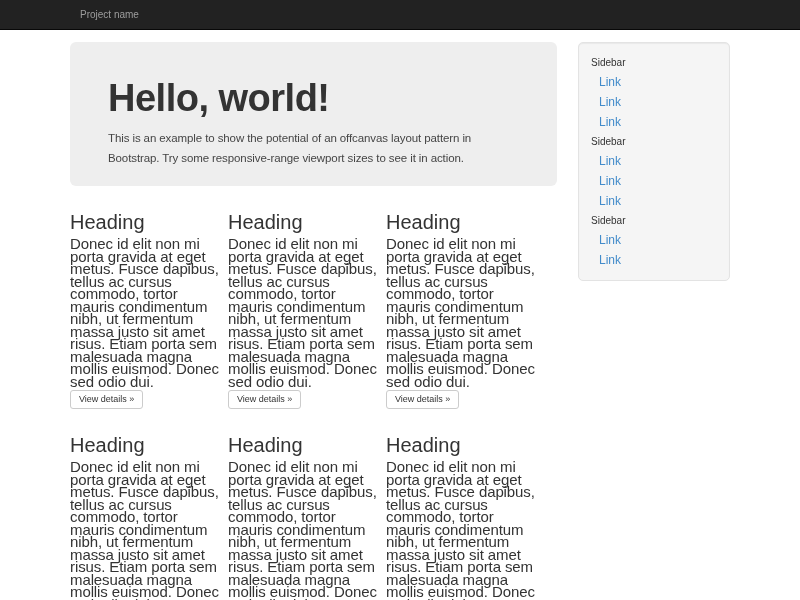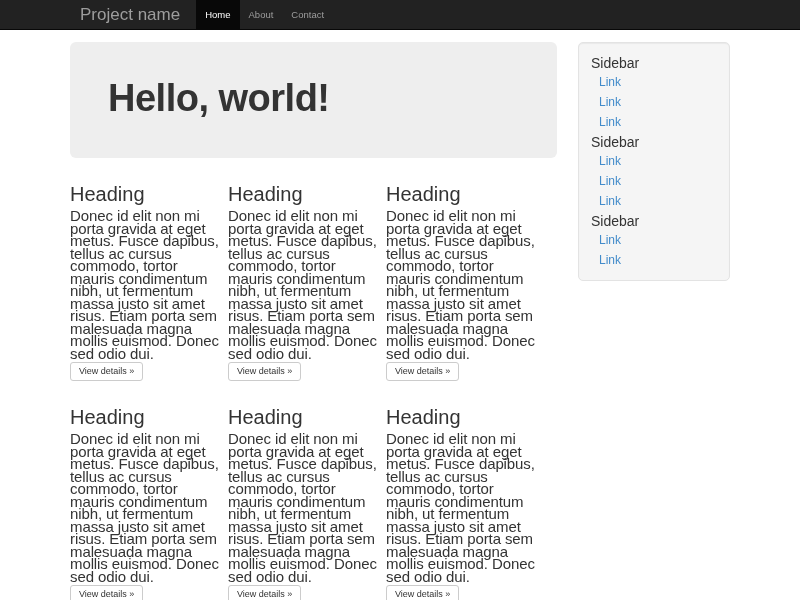--- a/index.html
+++ b/index.html
@@ -17,39 +17,39 @@
   .navbar {
     height: 30px;
     background: #222;
     border-bottom: 1px solid #080808;
   }
   .navbar-inner {
     width: 660px; margin: 0 auto;
     display: flex; align-items: stretch; height: 30px;
   }
   .brand {
-    color: #9d9d9d; font-size: 17px; line-height: 30px;
+    color: #9d9d9d; font-size: 10px; line-height: 30px;
     padding: 0 10px; text-decoration: none; cursor: pointer;
   }
   .nav-list { display: flex; margin-left: 6px; }
   .nav-item {
     color: #9d9d9d; font-size: 9.5px; line-height: 30px;
     padding: 0 9px; text-decoration: none; cursor: pointer;
   }
   .nav-item.active { background: #080808; color: #fff; }
 
   
   .row-offcanvas { display: flex; align-items: flex-start; }
   .main-col { width: 487px; }
   .sidebar-col { width: 152px; margin-left: 21px; }
 
   
   .jumbotron {
     margin-top: 12px;
-    height: 116px;
+    height: 144px;
     background: #eeeeee;
     border-radius: 6px;
     padding: 36px 38px 0 38px;
   }
   .jumbotron h1 {
     margin: 0; font-size: 38px; line-height: 40px;
     font-weight: bold; color: #333; letter-spacing: -0.5px;
   }
   .jumbotron p {
     margin: 10px 0 0 0;
@@ -61,21 +61,21 @@
   
   .well {
     margin-top: 12px;
     background: #f5f5f5;
     border: 1px solid #e3e3e3;
     border-radius: 5px;
     padding: 10px 12px;
     box-shadow: inset 0 1px 1px rgba(0,0,0,0.05);
   }
   .side-group-title {
-    font-size: 14px; color: #333;
+    font-size: 10px; color: #333;
     height: 19px; display: flex; align-items: center;
   }
   .side-link {
     font-size: 12px; color: #428bca;
     height: 20px; display: flex; align-items: center;
     padding-left: 8px; text-decoration: none; cursor: pointer;
   }
 
   
   .cards-row { display: flex; gap: 4px; }
@@ -112,35 +112,31 @@
     margin: 9px 0 0 0;
     font-size: 9px; color: #777;
   }
 </style>
 </head>
 <body>
 
 <nav class="navbar">
   <div class="navbar-inner">
     <a class="brand">Project name</a>
-    <div class="nav-list">
-      <a class="nav-item active">Home</a>
-      <a class="nav-item">About</a>
-      <a class="nav-item">Contact</a>
-    </div>
   </div>
 </nav>
 
 <div class="container">
   <div class="row-offcanvas">
 
     <div class="main-col">
 
       <div class="jumbotron">
         <h1>Hello, world!</h1>
+        <p>This is an example to show the potential of an offcanvas layout pattern in Bootstrap. Try some responsive-range viewport sizes to see it in action.</p>
       </div>
 
       <div class="cards-row">
         <div class="card">
           <h2>Heading</h2>
           <p>Donec id elit non mi porta gravida at eget metus. Fusce dapibus, tellus ac cursus commodo, tortor mauris condimentum nibh, ut fermentum massa justo sit amet risus. Etiam porta sem malesuada magna mollis euismod. Donec sed odio dui.</p>
           <button class="btn-default">View details »</button>
         </div>
         <div class="card">
           <h2>Heading</h2>

